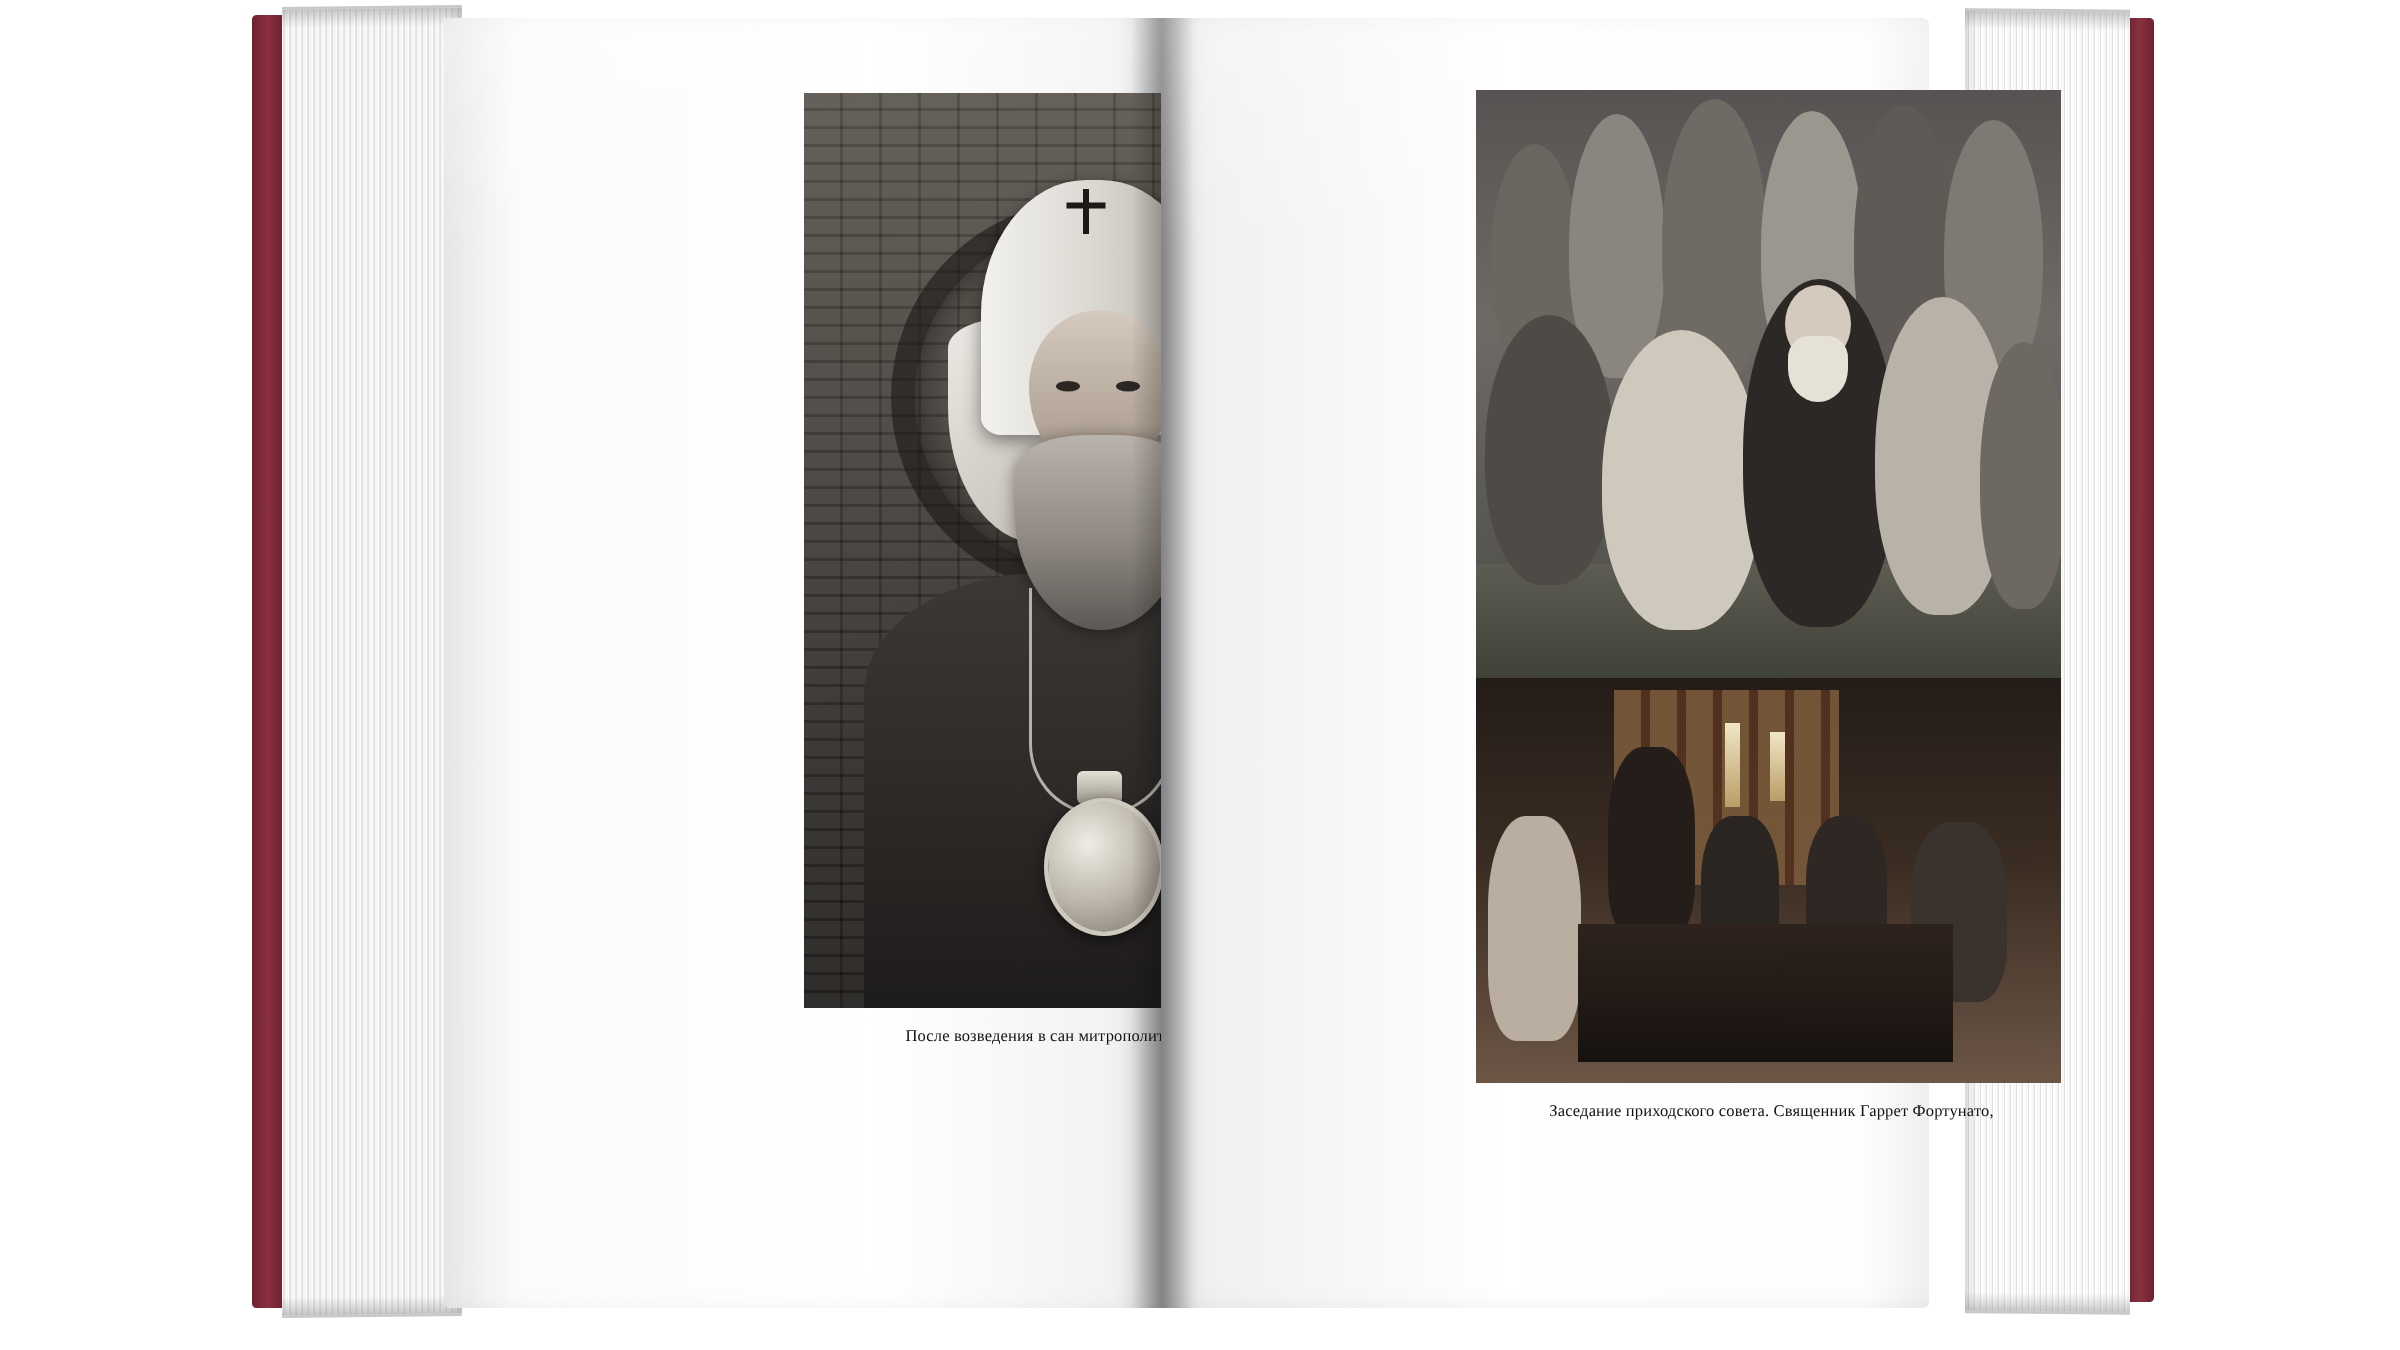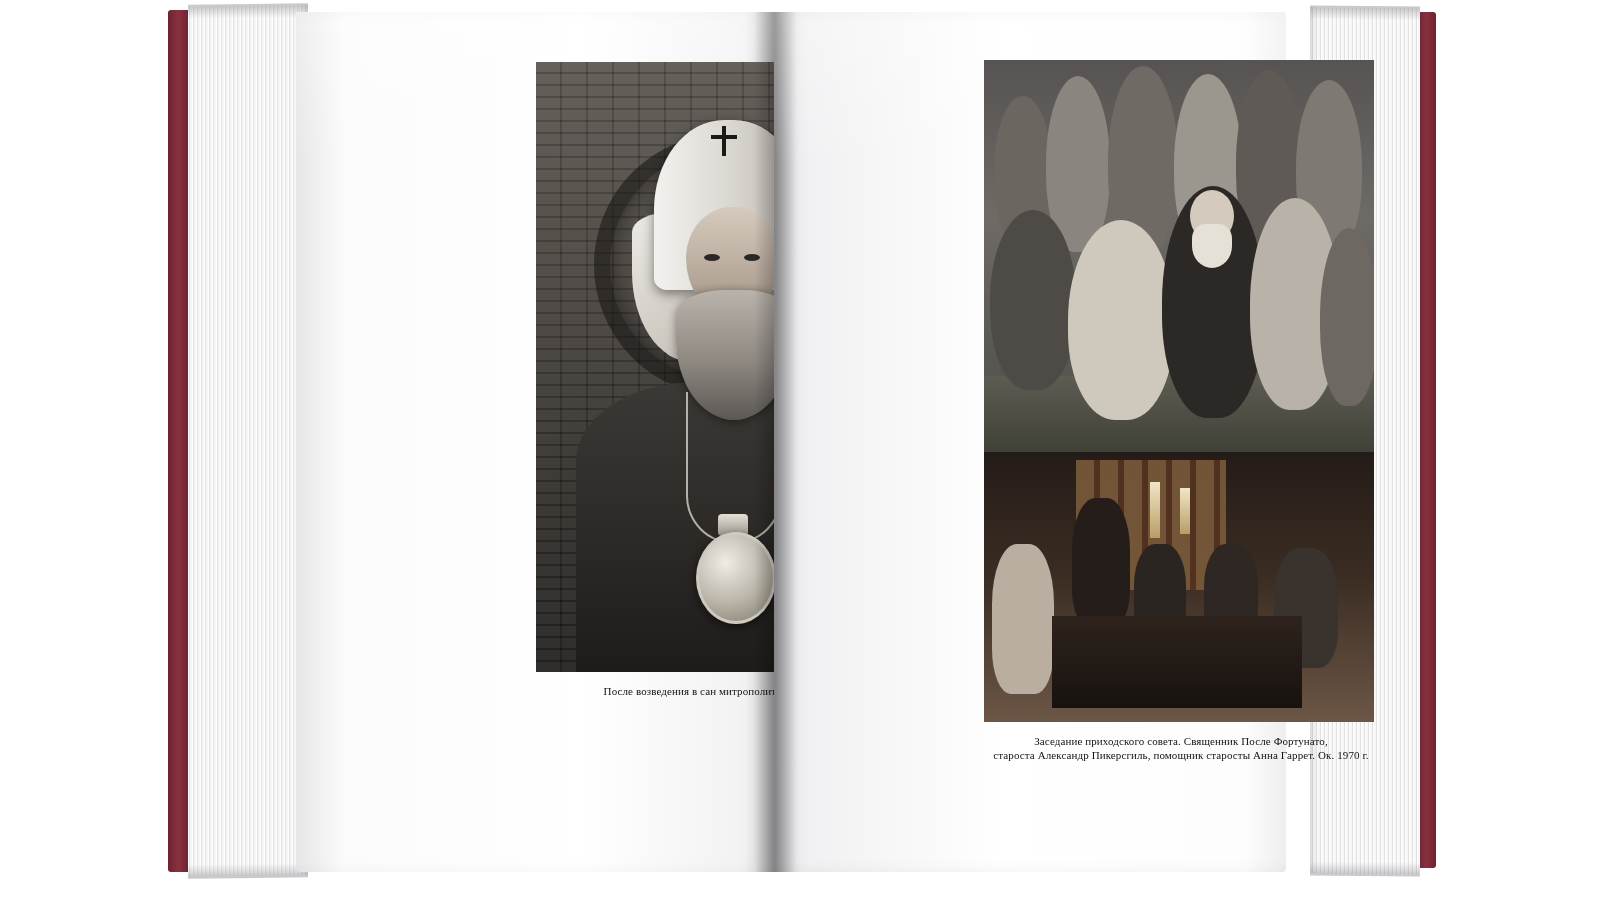--- a/index.html
+++ b/index.html
@@ -383,21 +383,20 @@
         <div class="candle" style="left:196px; height:46px; top:36px;"></div>
         <div class="person" style="left:8px;  top:92px;  width:62px; height:150px; background:#b9ae9f;"></div>
         <div class="person" style="left:88px; top:46px;  width:58px; height:130px; background:#241d1a;"></div>
         <div class="person" style="left:150px; top:92px; width:52px; height:104px; background:#2b2522;"></div>
         <div class="person" style="left:220px; top:92px; width:54px; height:106px; background:#2e2723;"></div>
         <div class="person" style="left:290px; top:96px; width:64px; height:120px; background:#3a322c;"></div>
         <div class="table-dark"></div>
       </div>
 
       <div class="caption cap-meeting">
-        <div>Заседание приходского совета. Священник После Фортунато,</div>
-        <div>староста Александр Пикерсгиль, помощник старосты Анна Гаррет. Ок. 1970 г.</div>
+        <div>Заседание приходского совета. Священник Гаррет Фортунато,</div>
       </div>
     </div>
 
     <div class="gutter"></div>
   </div>
 
 </div>
 
 </body></html>

